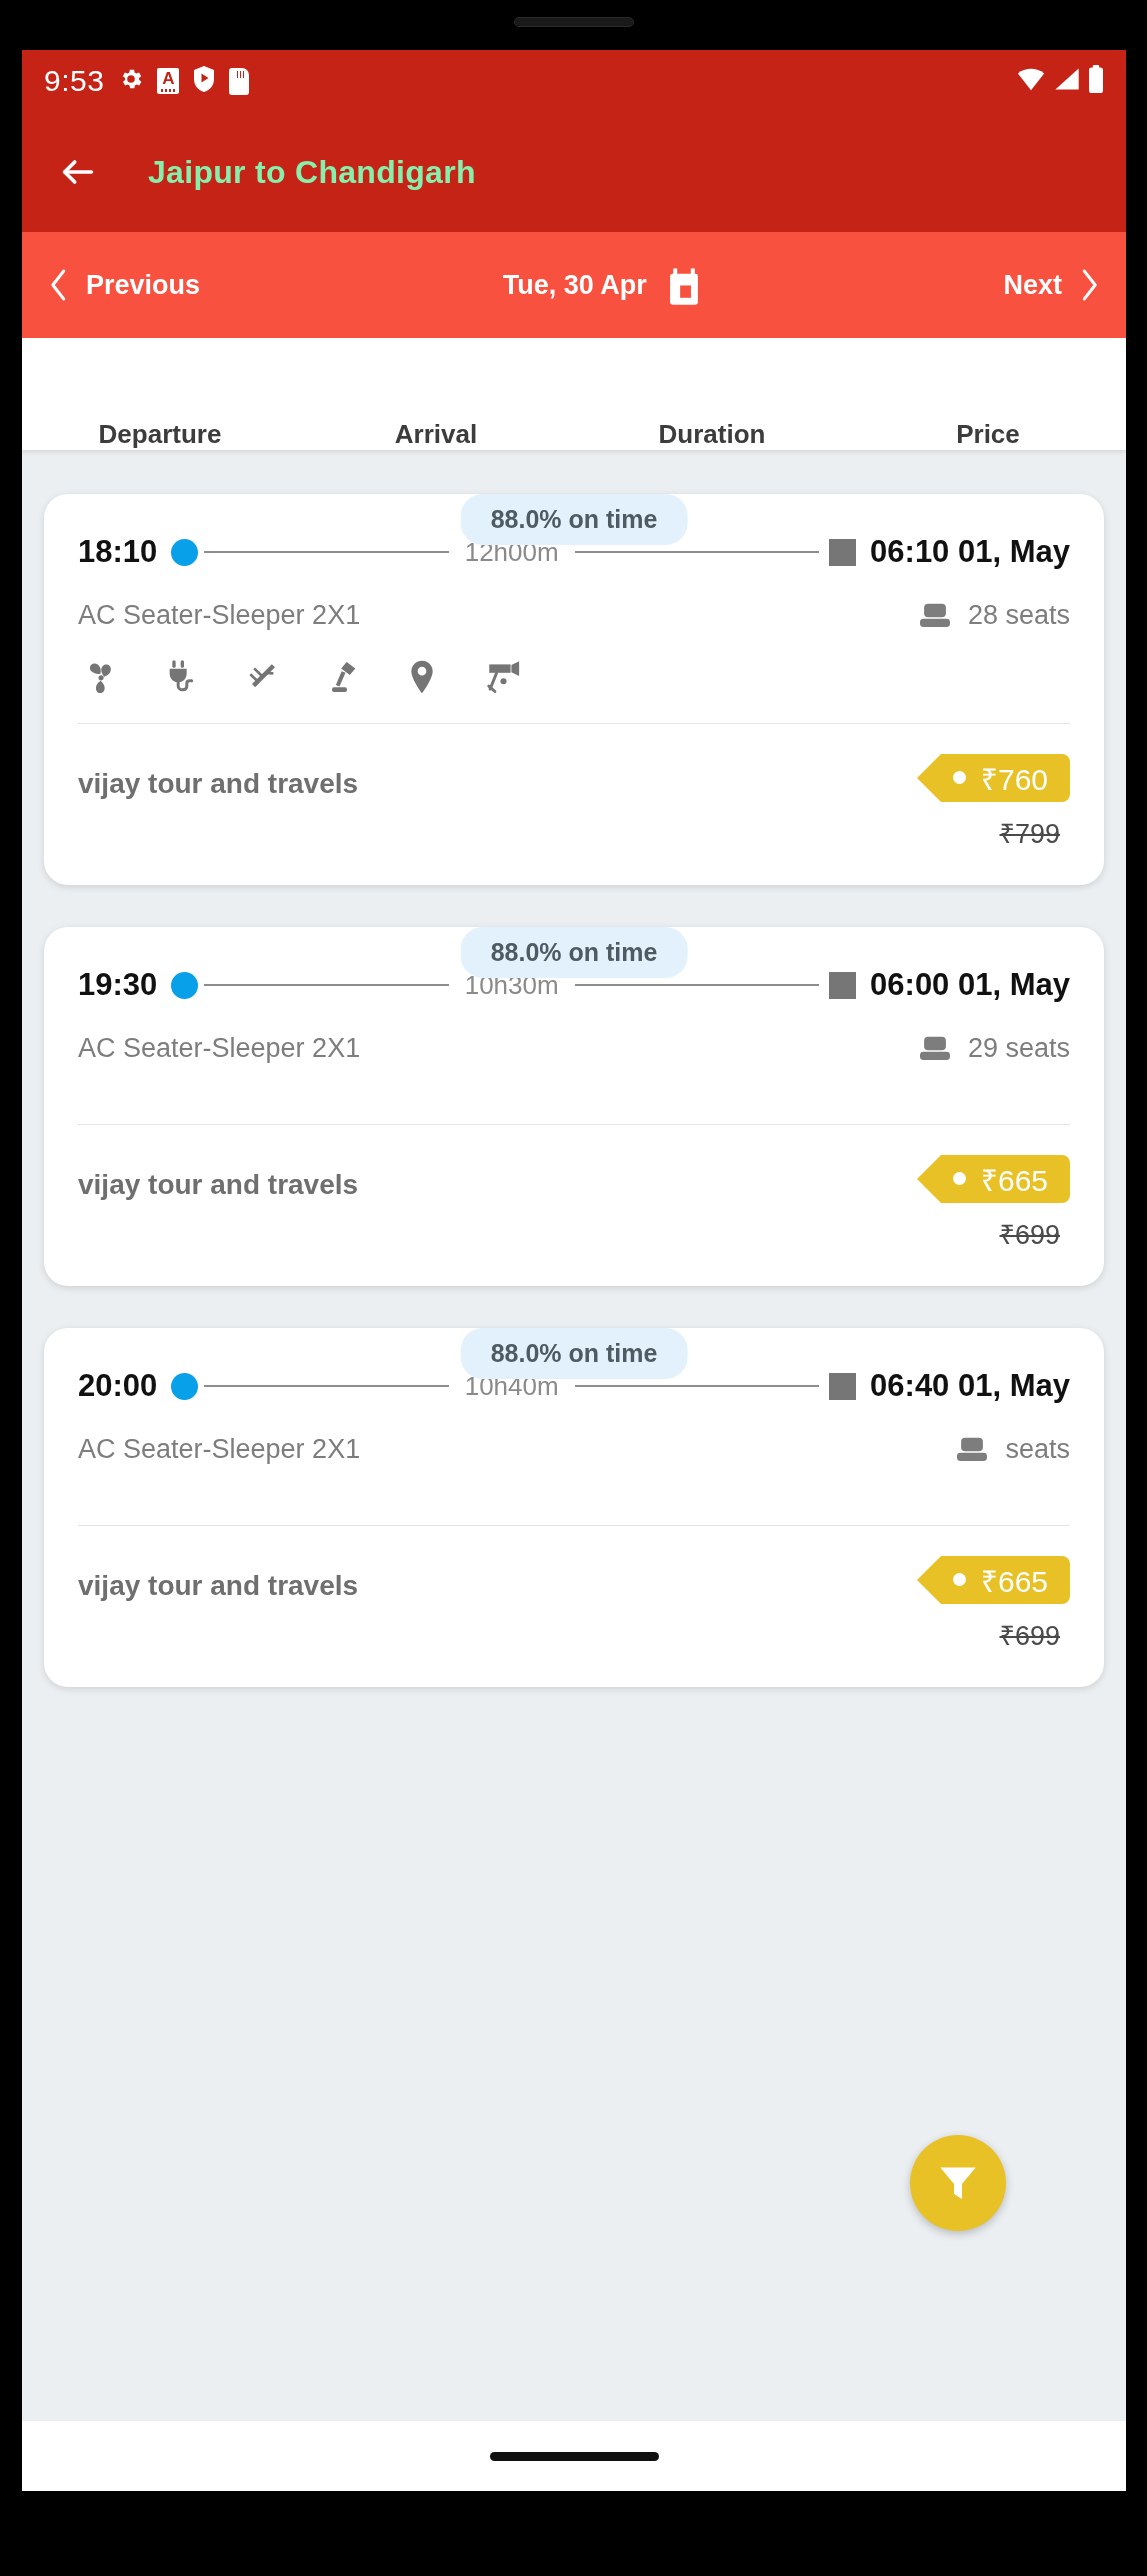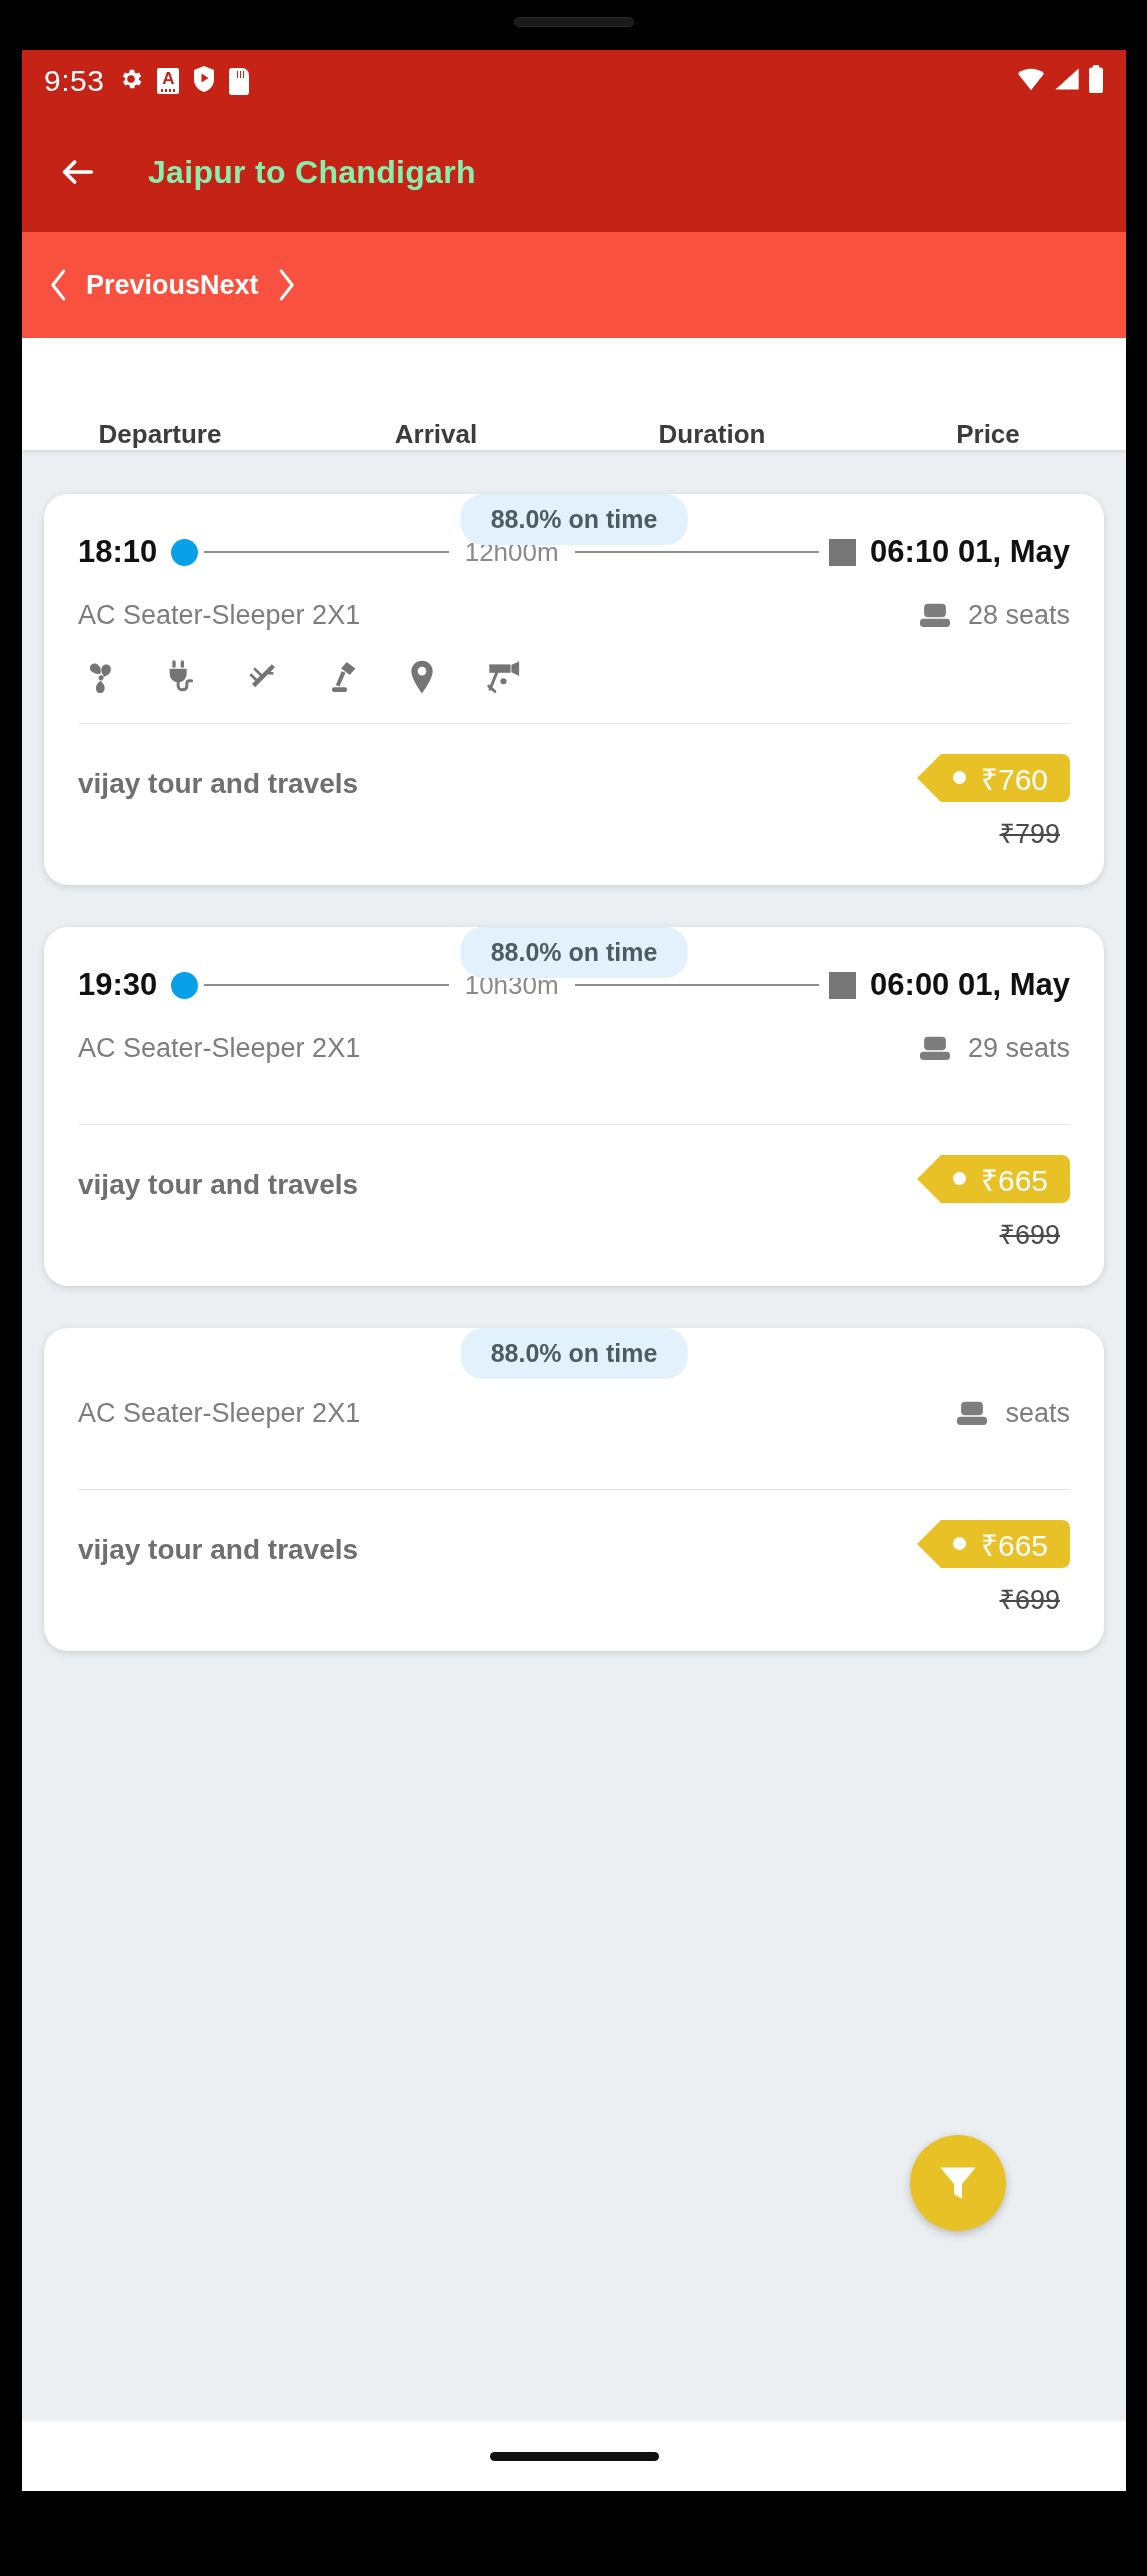--- a/index.html
+++ b/index.html
@@ -194,20 +194,31 @@
       <div class="appbar-title">Jaipur to Chandigarh</div>
     </div>
 
     <div class="datebar">
       <div class="date-nav">
         <svg width="22" height="34" viewBox="0 0 12 22" fill="none" stroke="#fff" stroke-width="2" stroke-linecap="round" stroke-linejoin="round">
             <polyline points="9,2 2,11 9,20"></polyline>
           </svg>
         <span>Previous</span>
       </div>
+      <div class="date-center">
+        <span class="date-label">Tue, 30 Apr</span>
+        <span class="cal-icon">
+          <svg width="34" height="38" viewBox="0 0 22 24" fill="#fff">
+            <rect x="4" y="0" width="2.6" height="5"></rect>
+              <rect x="15.4" y="0" width="2.6" height="5"></rect>
+            <rect x="2" y="3.5" width="18" height="20" rx="1.6"></rect>
+            <rect x="8.5" y="11" width="7" height="8" fill="#f9513f"></rect>
+          </svg>
+        </span>
+      </div>
       <div class="date-nav">
         <span>Next</span>
         <svg width="22" height="34" viewBox="0 0 12 22" fill="none" stroke="#fff" stroke-width="2" stroke-linecap="round" stroke-linejoin="round">
             <polyline points="3,2 10,11 3,20"></polyline>
           </svg>
       </div>
     </div>
 
     <div class="sorttabs">
       <div class="sorttab">Departure</div>
@@ -318,20 +329,29 @@
               </span>
               <span class="price-old">₹699</span>
             </span>
           </div>
         </div>
       </div>
 
       <div class="card-wrap">
         <div class="ontime-badge">88.0% on time</div>
         <div class="card">
+          <div class="row-times">
+            <span class="t-dep">20:00</span>
+            <span class="dot-blue"></span>
+            <span class="line"></span>
+            <span class="t-dur">10h40m</span>
+            <span class="line"></span>
+            <span class="sq-grey"></span>
+            <span class="t-arr">06:40 01, May</span>
+          </div>
           <div class="row-bus">
             <span class="bus-type">AC Seater-Sleeper 2X1</span>
             <span class="seats-wrap">
               <svg width="34" height="30" viewBox="0 0 24 22" fill="#7d7d7d">
                   <rect x="4" y="2" width="16" height="10" rx="3"></rect>
                   <rect x="1" y="13" width="22" height="6" rx="2.5"></rect>
                 </svg>
               <span class="seats-text">seats</span>
             </span>
           </div>

